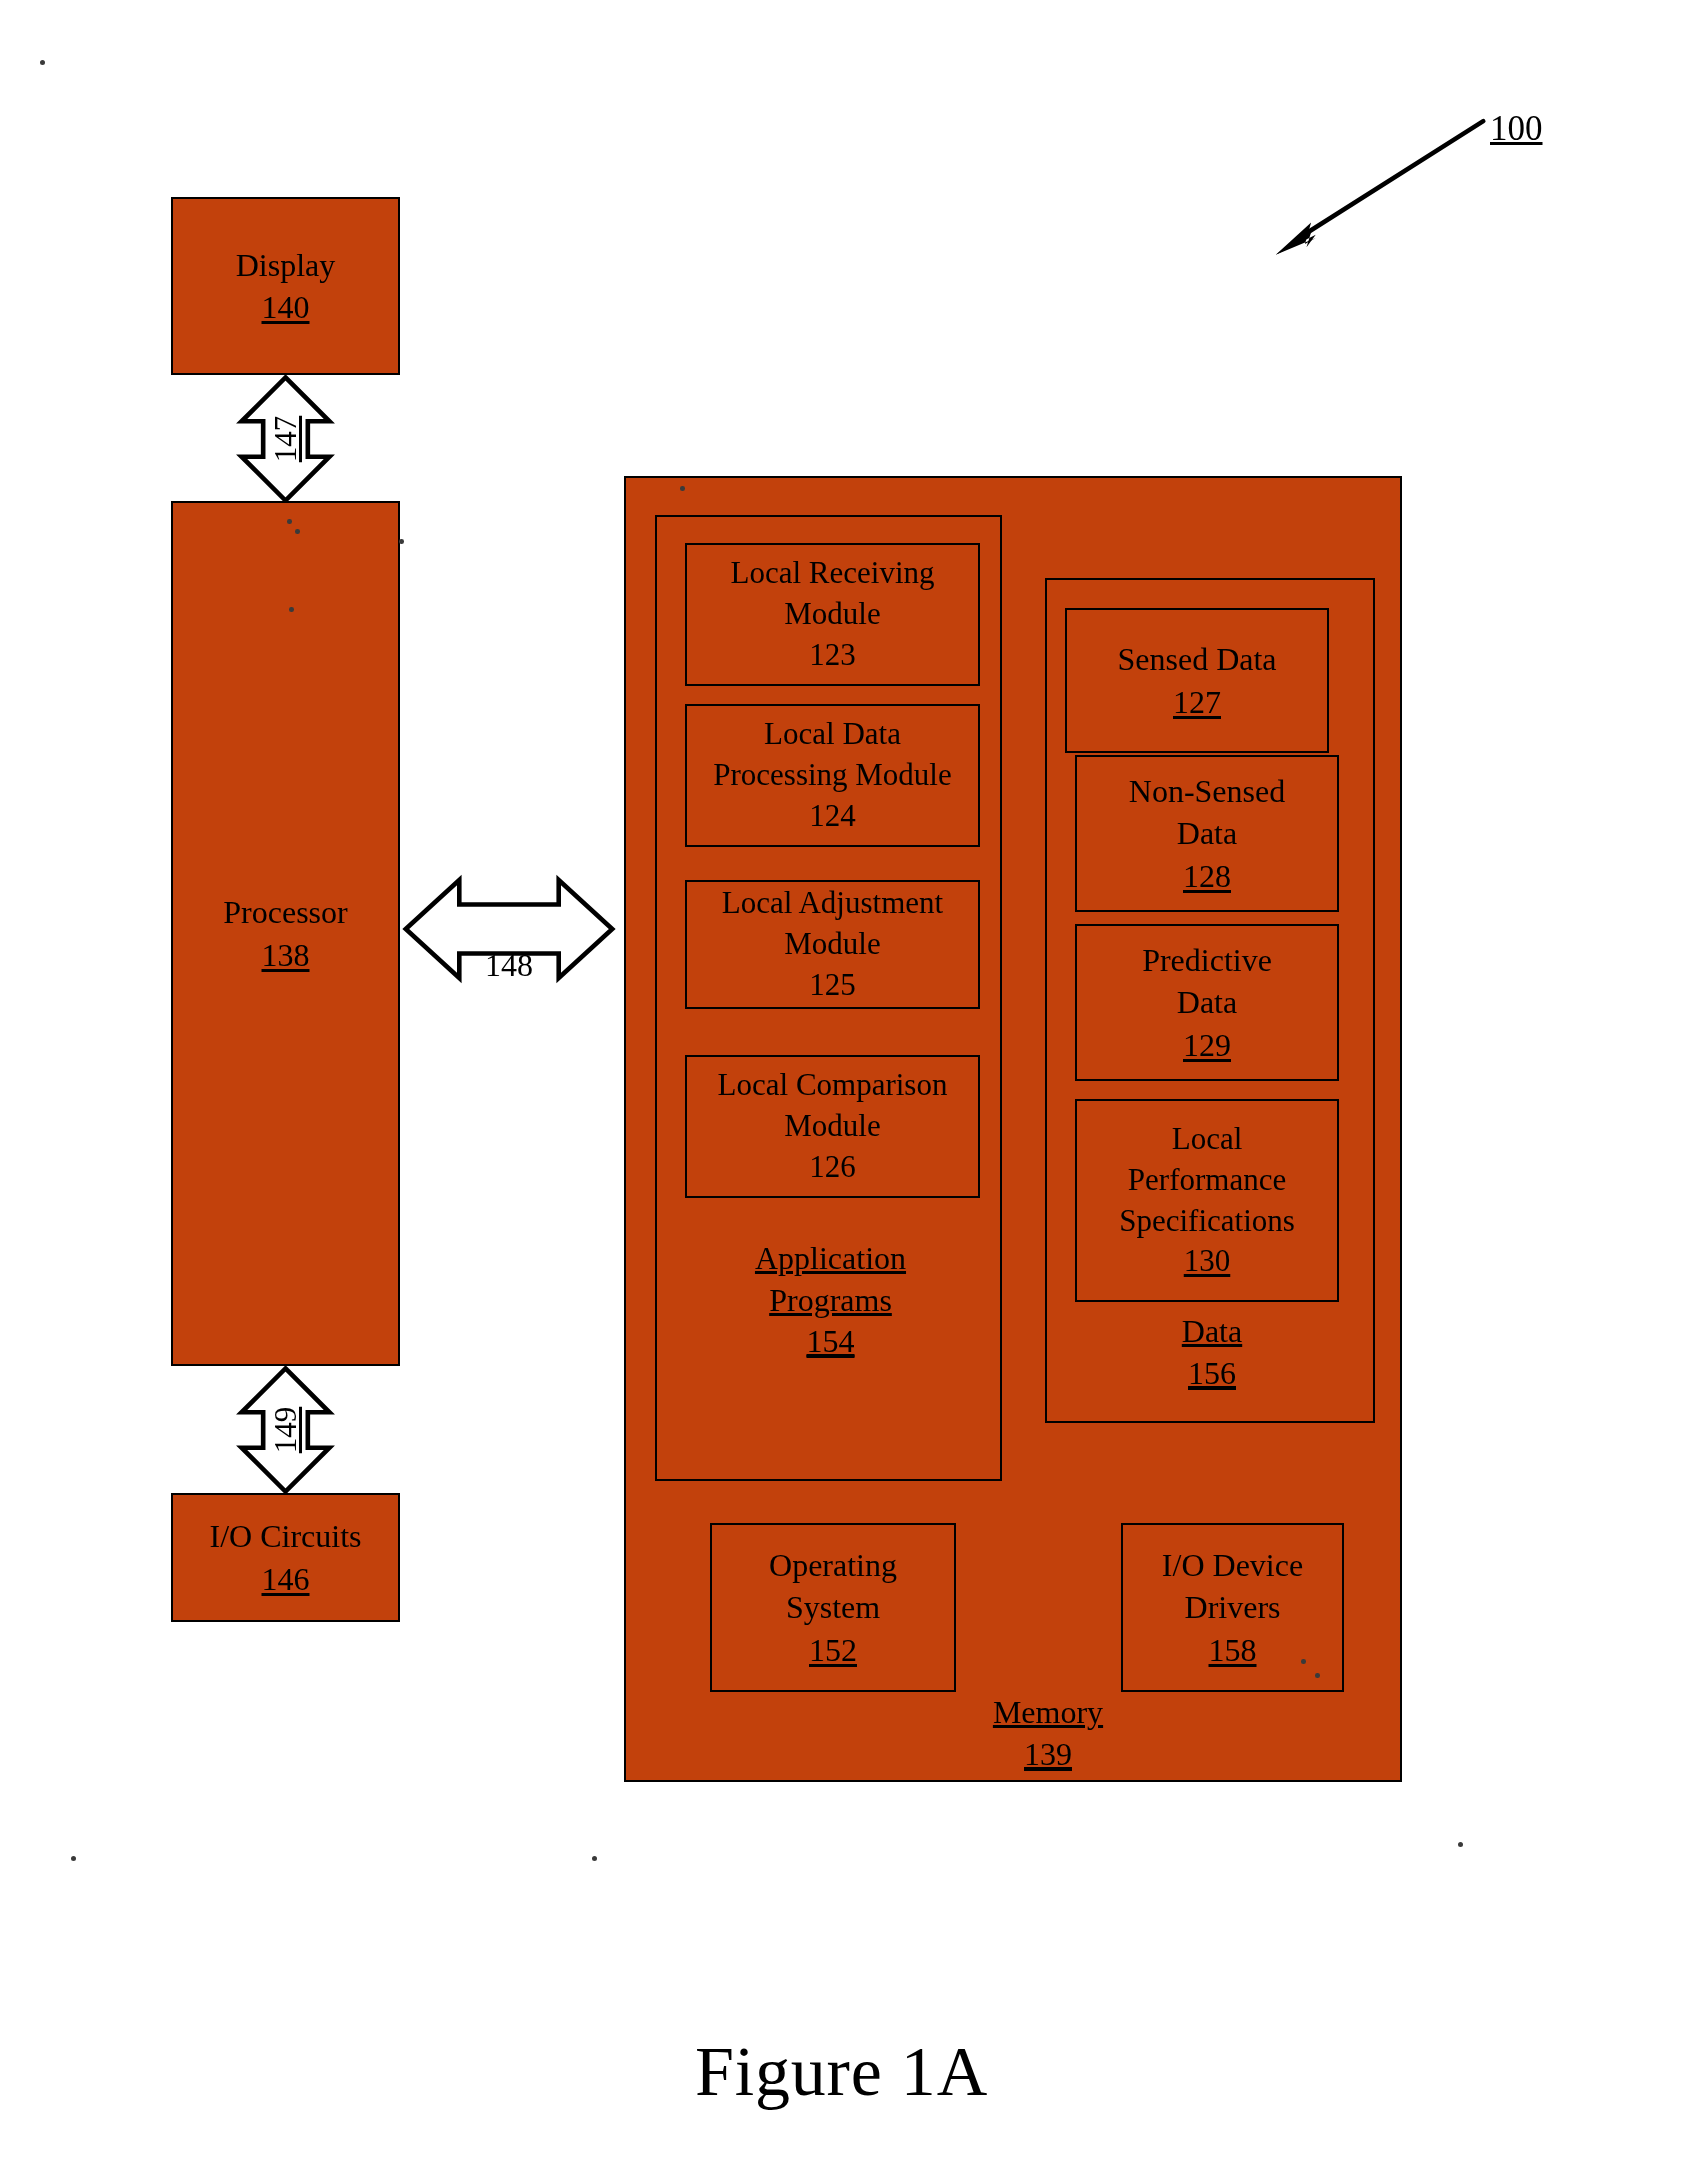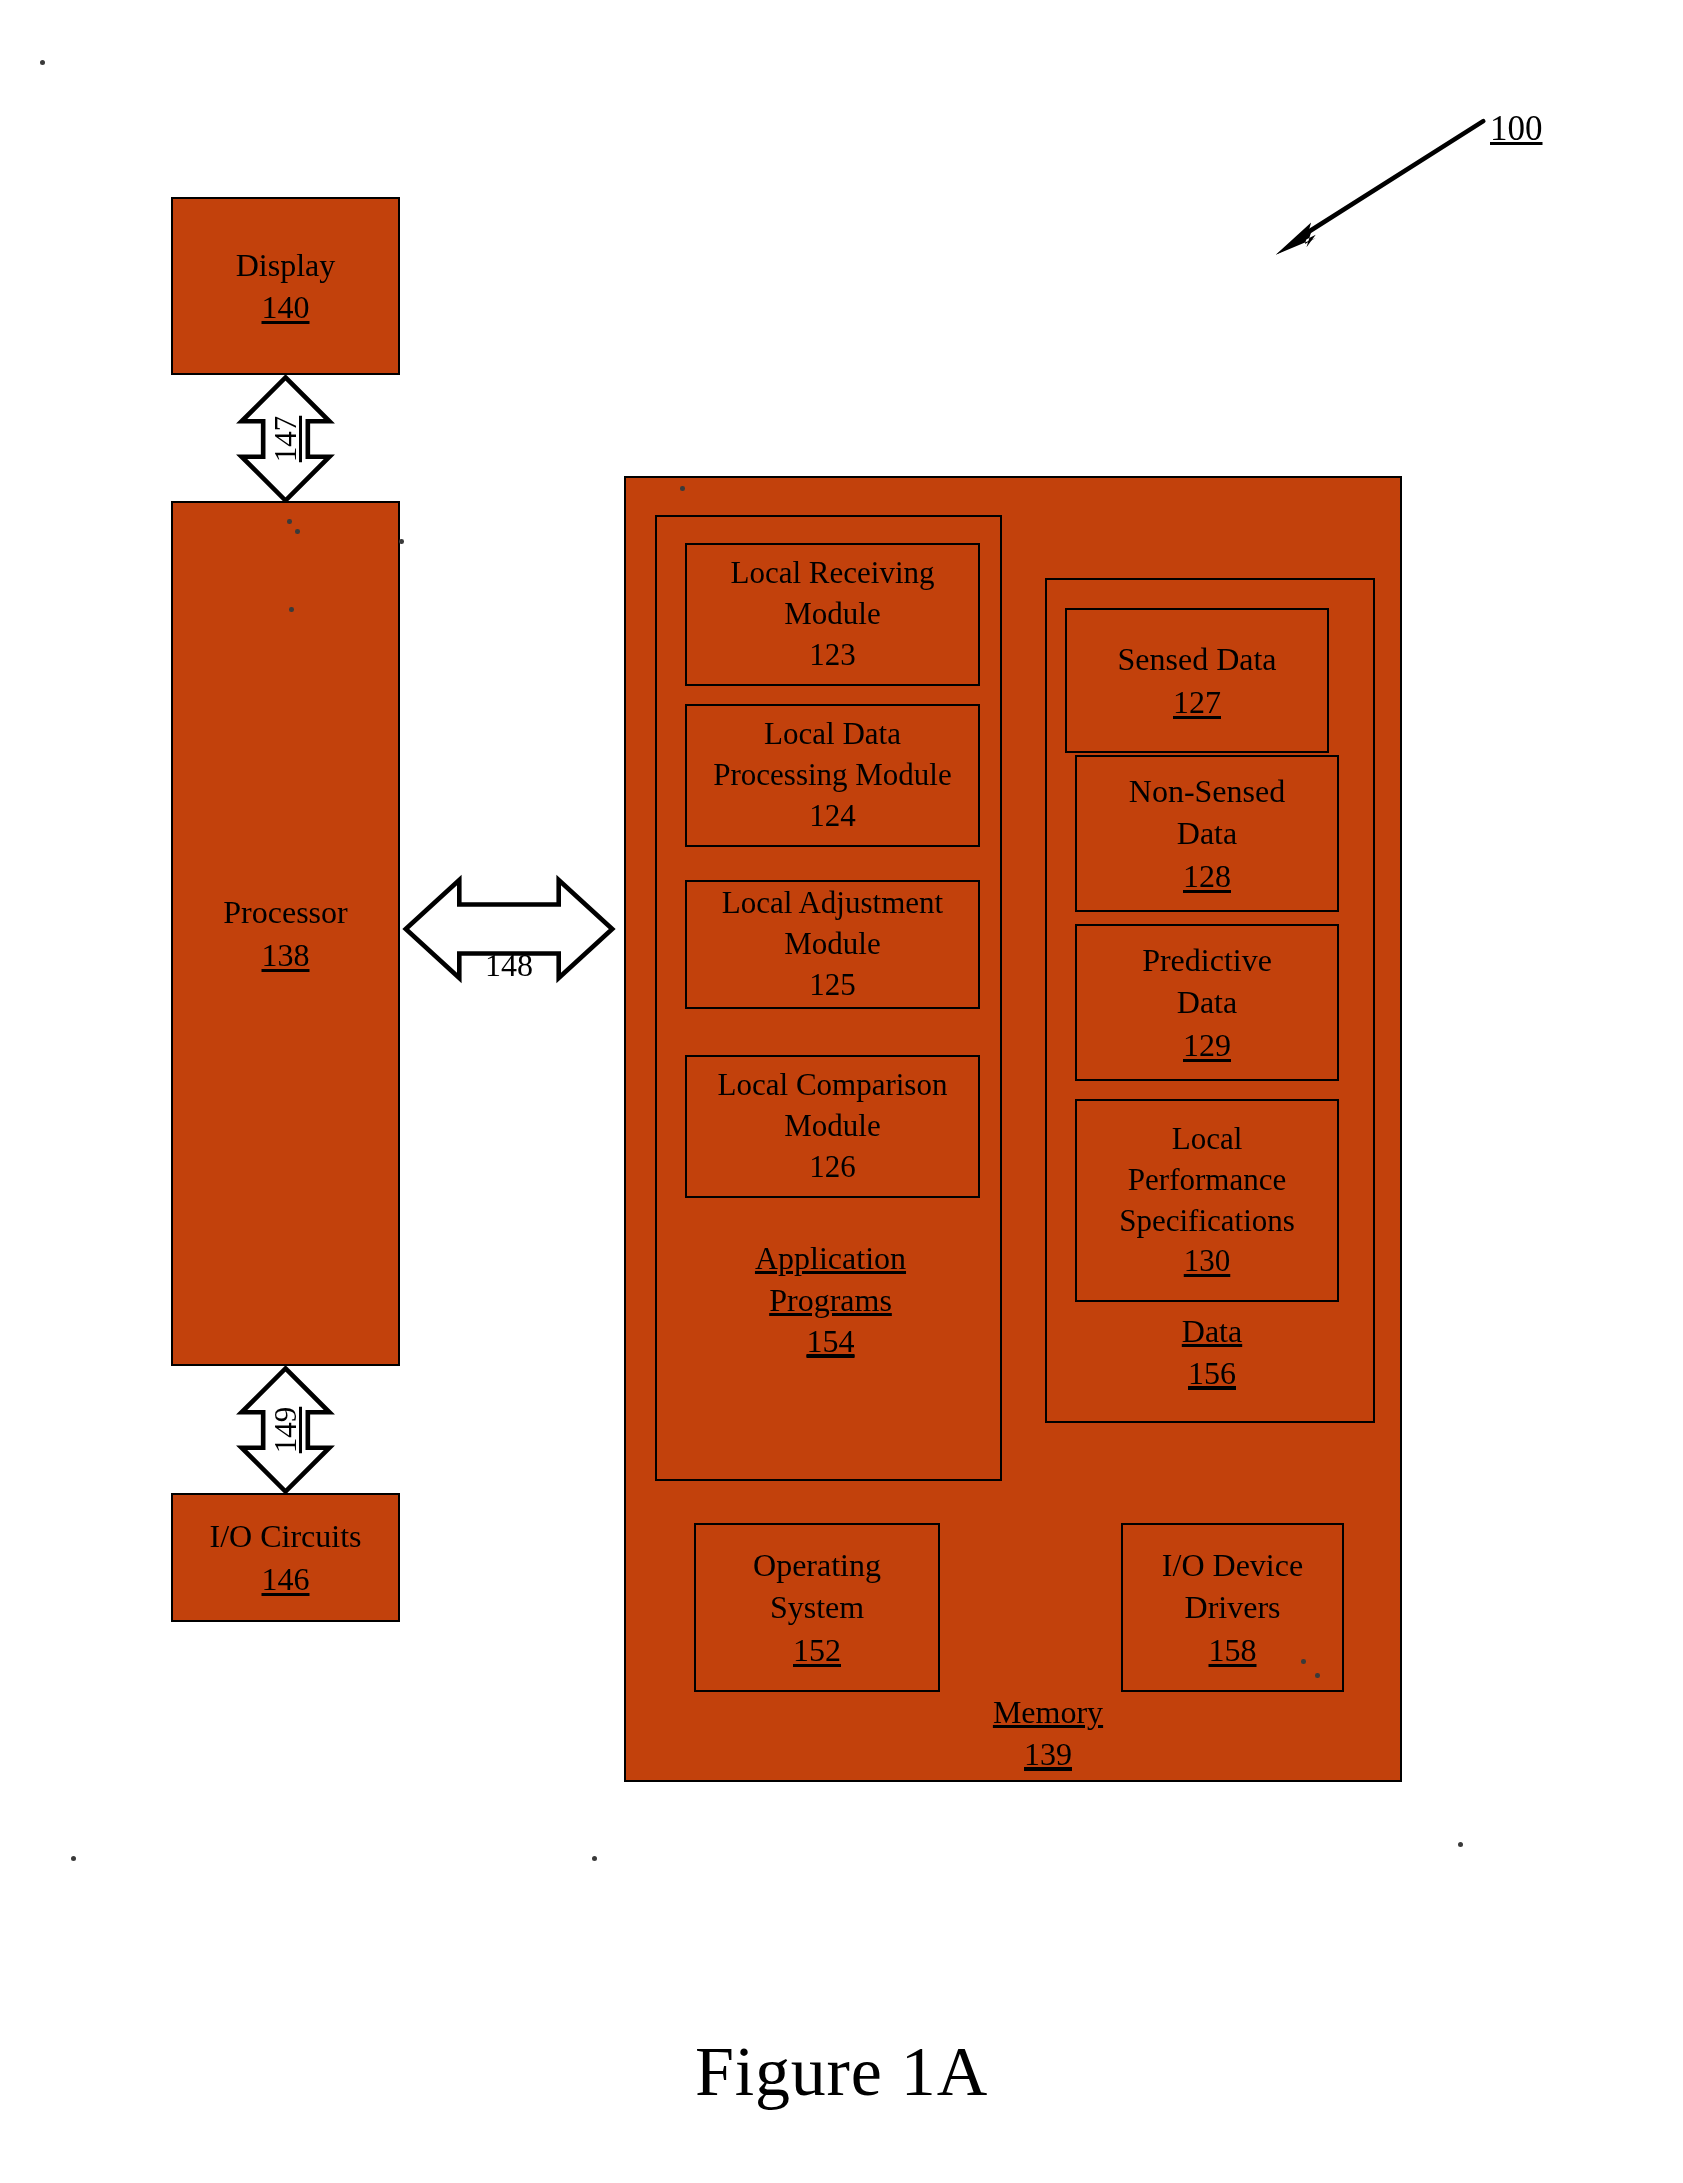--- a/index.html
+++ b/index.html
@@ -199,21 +199,21 @@
         <span class="ln t-40">Specifications</span>
         <span class="ln t-40 num-u">130</span>
       </div>
 
       <div class="label" style="left:0; top:731px; width:330px;">
         <span class="ln t-42">Data</span>
         <span class="ln t-42 num-u">156</span>
       </div>
     </div>
 
-    <div class="box" style="left:68px; top:1045px; width:246px; height:169px;">
+    <div class="box" style="left:84px; top:1045px; width:246px; height:169px;">
       <span class="ln t-42">Operating</span>
       <span class="ln t-42">System</span>
       <span class="ln t-42 num-u">152</span>
     </div>
 
     <div class="box" style="left:495px; top:1045px; width:223px; height:169px;">
       <span class="ln t-42">I/O Device</span>
       <span class="ln t-42">Drivers</span>
       <span class="ln t-42 num-u">158</span>
     </div>

